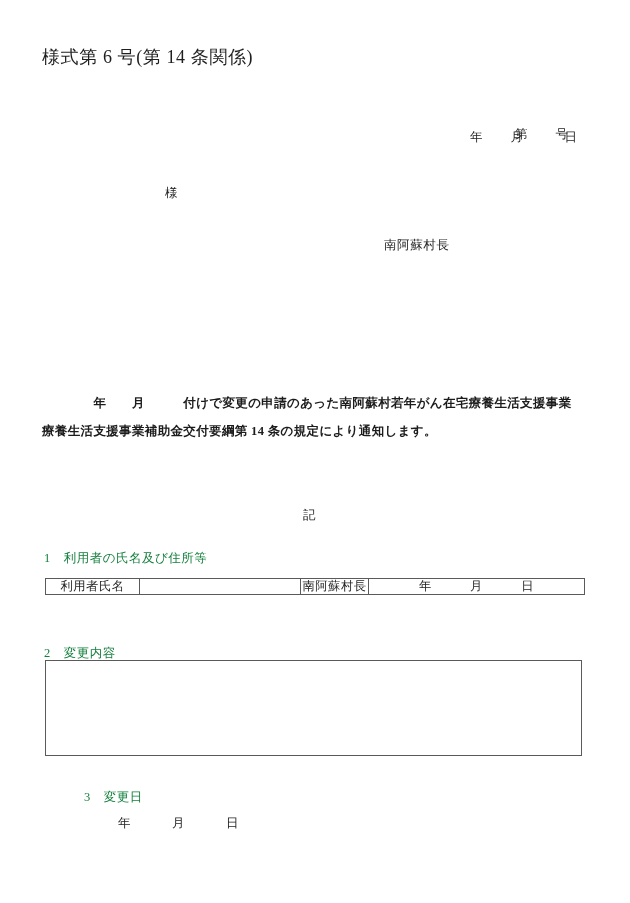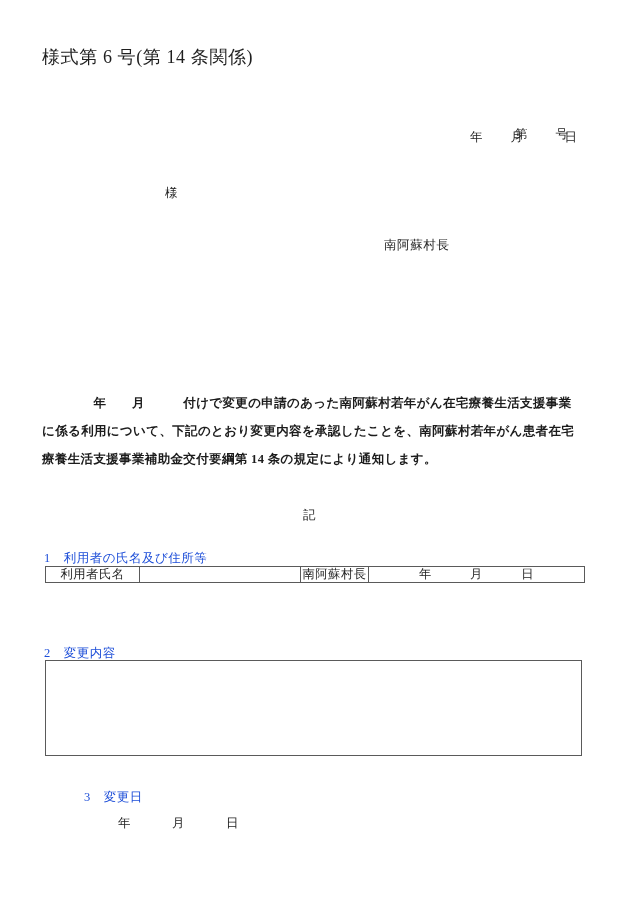--- a/index.html
+++ b/index.html
@@ -94,38 +94,38 @@
     top: 509px;
     letter-spacing: 1px;
   }
 
   
   .sec-head {
     position: absolute;
     white-space: pre;
     font-size: 12.5px;
     letter-spacing: 0.5px;
-    color: #1d4ed8;
+    color: #15803d;
   }
   .sec1 { left: 44px; top: 550px; }
   .sec2 { left: 44px; top: 645px; text-align: center; }
   .sec3 { left: 48px; top: 789px; margin-left: 36px; }
 
   
   .sec3-date {
     left: 118px;
     top: 817px;
     letter-spacing: 1px;
   }
 
   
   .info-table {
     position: absolute;
     left: 45px;
-    top: 566px;
+    top: 578px;
     width: 539px;
     border-collapse: collapse;
     table-layout: fixed;
     border-radius: 17px;
   }
   .info-table td {
     border: 1px solid #5a5a5a;
     font-size: 12.3px;
     letter-spacing: 0.5px;
     padding: 0;
@@ -181,21 +181,20 @@
 
   <div class="t doc-date">年　　月　　　日</div>
 
   <div class="t addressee">様</div>
 
   <div class="t issuer">南阿蘇村長</div>
 
 
   <div class="body-para">
     <span class="body-line">　　　　年　　月　　　付けで変更の申請のあった南阿蘇村若年がん在宅療養生活支援事業</span>
-    <span class="body-line">に係る利用について、下記のとおり変更内容を承認したことを、南阿蘇村若年がん患者在宅</span>
     <span class="body-line">療養生活支援事業補助金交付要綱第 14 条の規定により通知します。</span>
   </div>
 
   <div class="t ki">記</div>
 
   <div class="sec-head sec1">1　利用者の氏名及び住所等</div>
 
   <table class="info-table">
     <colgroup>
       <col style="width:94px">

